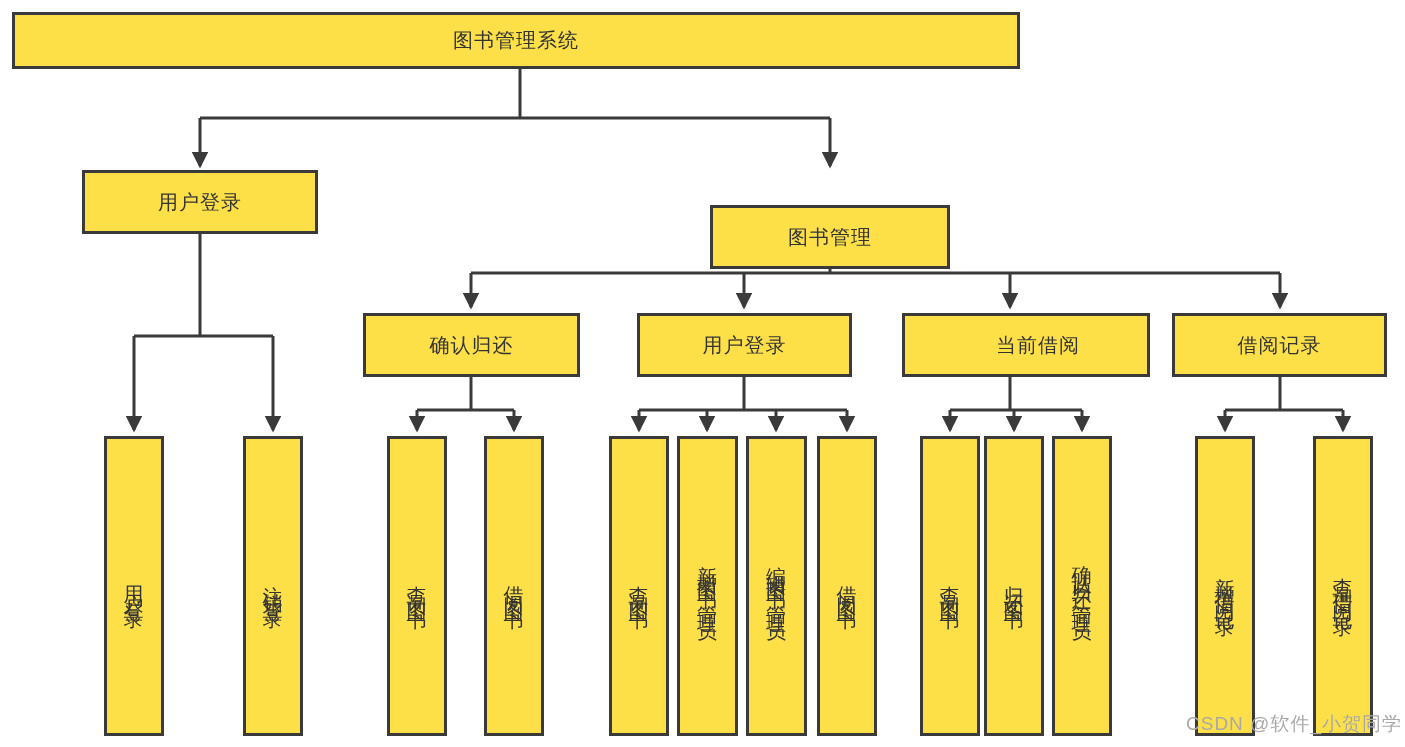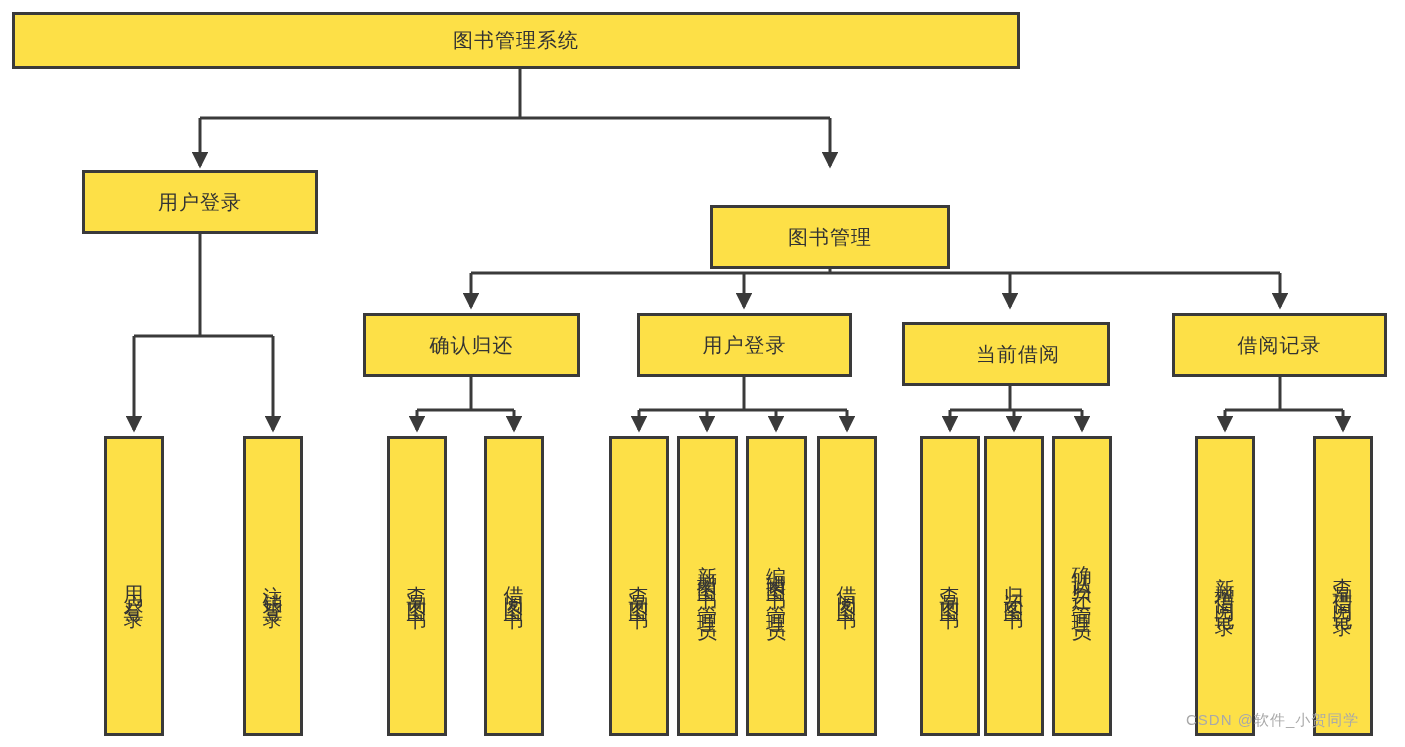--- a/index.html
+++ b/index.html
@@ -28,21 +28,21 @@
   .vbox span{
     writing-mode:vertical-rl;
     text-orientation:mixed;
     letter-spacing:8px;
     line-height:1;
     font-size:20px;
   }
   .watermark{
     position:absolute;
     left:1186px;top:711px;
-    font-size:15px;
+    font-size:19px;
     color:#a9a9a9;
     letter-spacing:1px;
     white-space:nowrap;
   }
 </style>
 </head>
 <body>
 
 <div id="canvas">
 
@@ -106,21 +106,21 @@
   <div class="box" style="left:710px;top:170px;width:240px;height:64px;margin-top:35px;">
     <span class="hlabel">图书管理</span>
   </div>
 
   <div class="box" style="left:363px;top:313px;width:217px;height:64px;">
     <span class="hlabel">确认归还</span>
   </div>
   <div class="box" style="left:637px;top:313px;width:215px;height:64px;">
     <span class="hlabel">用户登录</span>
   </div>
-  <div class="box" style="left:902px;top:322px;width:208px;height:64px;padding-left:24px;">
+  <div class="box" style="left:902px;top:313px;width:248px;height:64px;padding-left:24px;">
     <span class="hlabel">当前借阅</span>
   </div>
   <div class="box" style="left:1172px;top:313px;width:215px;height:64px;">
     <span class="hlabel">借阅记录</span>
   </div>
 
   <div class="box vbox" style="left:104px;top:436px;width:60px;height:300px;">
     <span>用户登录</span>
   </div>
   <div class="box vbox" style="left:243px;top:436px;width:60px;height:300px;">

